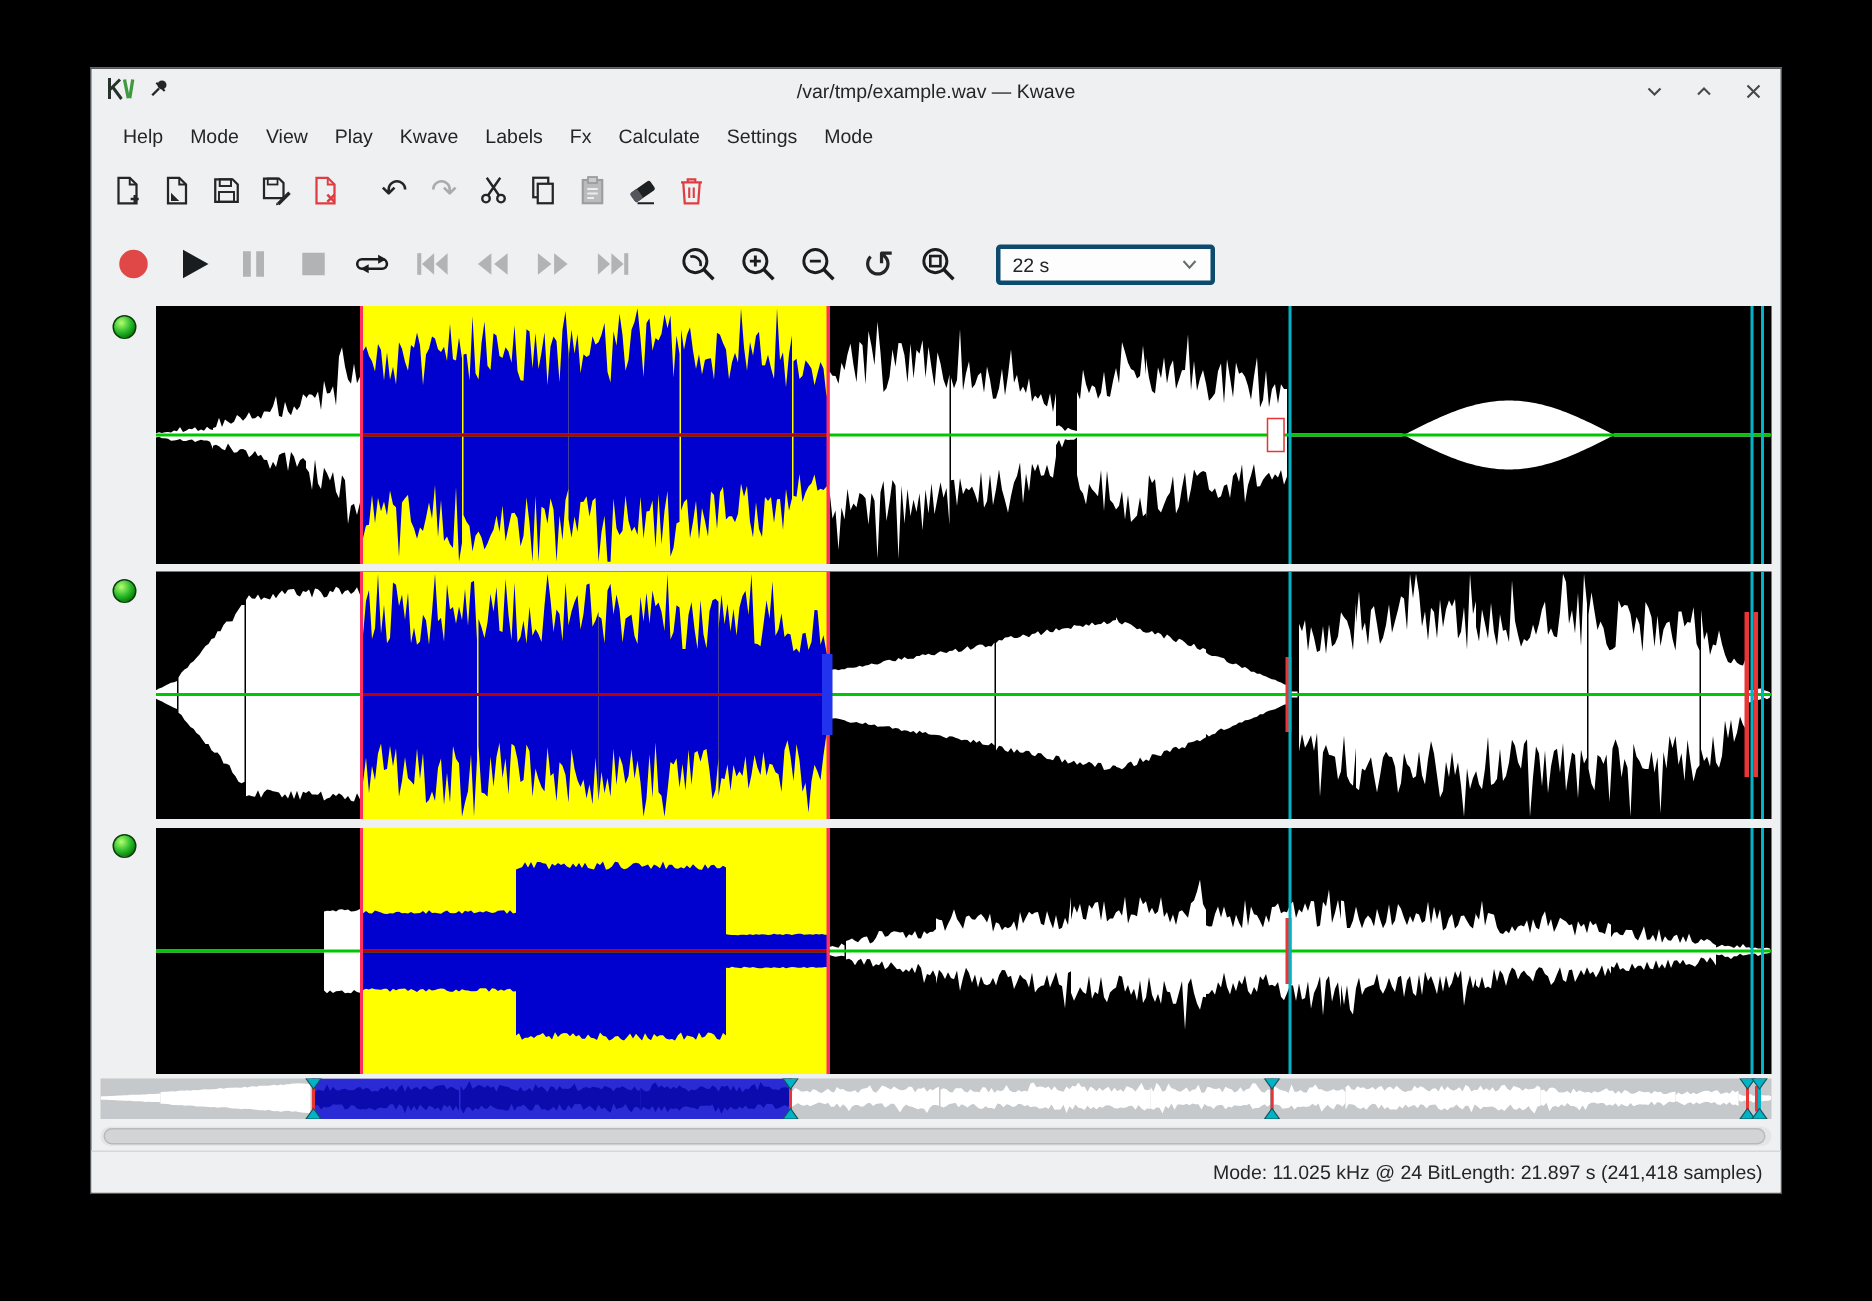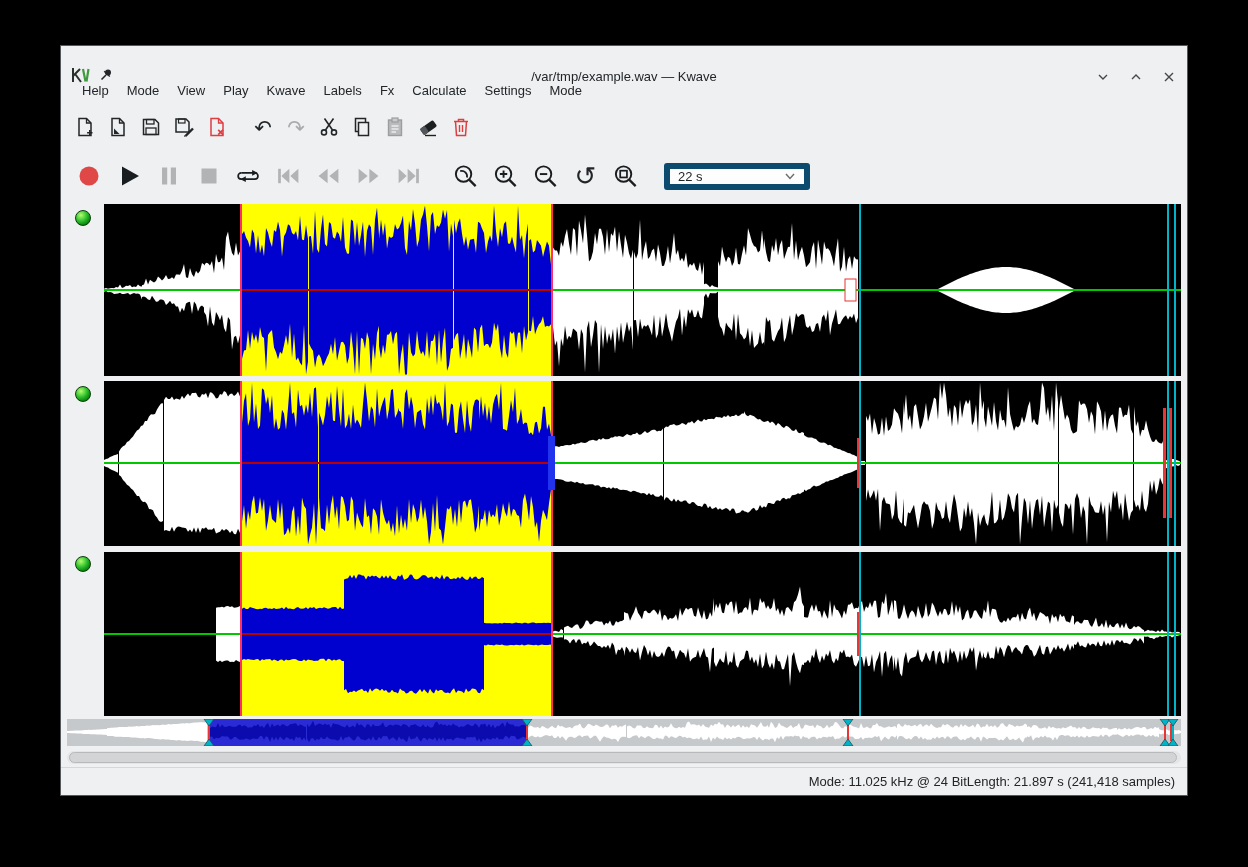--- a/index.html
+++ b/index.html
@@ -1,41 +1,41 @@
 <!DOCTYPE html>
 <html><head>
 <meta charset="utf-8">
 <style>
   html,body{margin:0;padding:0;background:#000;}
   .stage{position:relative;width:1248px;height:867px;background:#000;overflow:hidden;
          font-family:"Liberation Sans",sans-serif;-webkit-font-smoothing:antialiased;}
   .window{position:absolute;left:60px;top:45px;width:1128px;height:751px;background:#eff0f1;
           border:1px solid #55585b;box-sizing:border-box;}
   
-  .titlebar{position:absolute;left:0;top:0;right:0;height:30px;margin-top:16px;}
+  .titlebar{position:absolute;left:0;top:0;right:0;height:30px;}
   .tb-icons{position:absolute;left:10px;top:0;height:30px;display:flex;align-items:center;gap:8px;}
   .title{position:absolute;left:0;right:0;top:0;height:30px;line-height:30px;text-align:center;
          font-size:13px;color:#232629;}
   .winctl{position:absolute;right:12px;top:0;height:30px;display:flex;align-items:center;gap:21px;}
   .winctl svg{display:block;}
   
   .menubar{position:absolute;left:0;top:30px;right:0;height:28px;display:flex;align-items:center;
            padding-left:12px;}
   .menu-item{padding:4px 9px;font-size:13px;color:#232629;cursor:default;}
   
   .toolbar1{position:absolute;left:0;top:58px;right:0;height:46px;display:flex;align-items:center;
             padding-left:12px;gap:9px;}
   .toolbar2{position:absolute;left:0;top:104px;right:0;height:52px;display:flex;align-items:center;
             padding-left:14px;gap:13px;}
   .tbtn{width:24px;height:24px;display:flex;align-items:center;justify-content:center;flex:0 0 auto;}
   .tbtn2{width:27px;height:27px;display:flex;align-items:center;justify-content:center;flex:0 0 auto;}
   .glyph{font-size:21px;line-height:21px;color:#232629;}
   .glyph.dis{color:#a9abac;}
   .sep1{width:4px;}
-  .combo{margin-left:12px;width:146px;height:27px;background:#fdfdfd;border:6px solid #0c4a6e;
+  .combo{margin-left:12px;width:146px;height:27px;background:#fdfdfd;border:3px solid #0c4a6e;
          border-radius:3px;display:flex;align-items:center;padding:0 8px;box-sizing:border-box;
          font-size:13px;color:#232629;}
   .combo .cval{flex:1;}
   
   .led{position:absolute;left:14px;width:16px;height:16px;border-radius:50%;
        background:radial-gradient(circle at 35% 30%, #b4ff6e, #2fbe2f 45%, #0c8a0c 72%, #075207);
        border:1px solid #0a3d0a;box-sizing:border-box;}
   .track{position:absolute;left:43px;width:1077px;background:#000;}
   .track svg{display:block;}
   .overview{position:absolute;left:6px;top:673px;width:1114px;height:27px;background:#c6c9cb;}

